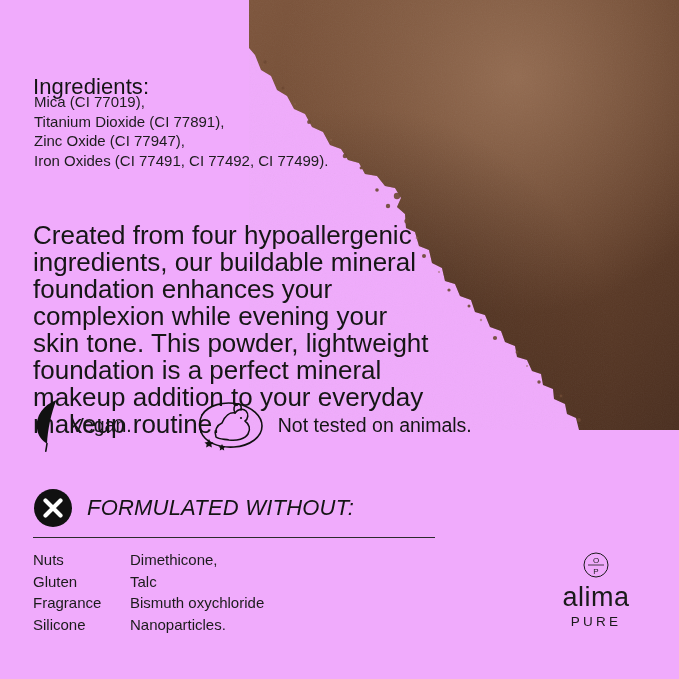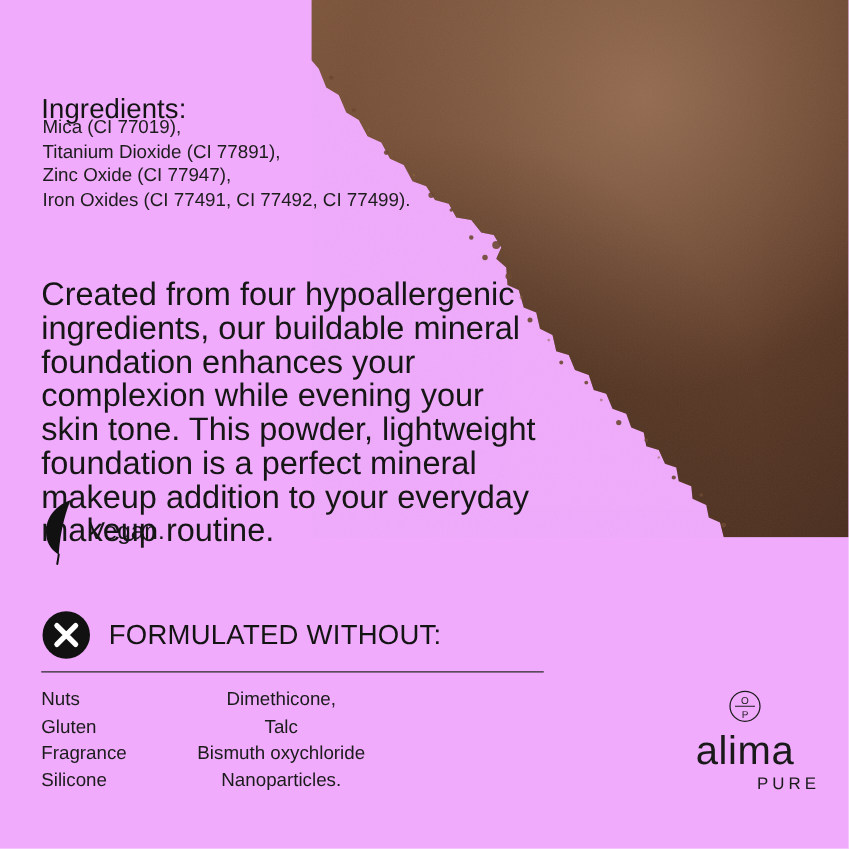--- a/index.html
+++ b/index.html
@@ -89,20 +89,21 @@
   .bunny-icon { width: 74px; height: 52px; display: block; }
   .badge-gap { width: 62px; }
 
   
   .fw-header {
     position: absolute;
     left: 33px;
     top: 488px;
     display: flex;
     align-items: center;
+    font-style: italic;
   }
   .fw-xcircle {
     width: 40px;
     height: 40px;
     display: block;
   }
   .fw-title {
     margin-left: 14px;
     font-size: 22px;
     letter-spacing: 0.2px;
@@ -123,49 +124,48 @@
     display: flex;
   }
   .fw-col {
     font-size: 15px;
     line-height: 21.5px;
     color: #1b1b1b;
     white-space: pre-line;
   }
   .fw-col-1 { width: 97px; }
   .fw-col-2 { width: 135px; }
-  .fw-col-3 { width: 190px; text-align: center; }
+  .fw-col-3 { width: 190px; }
 
   
   .logo {
     position: absolute;
     left: 536px;
     top: 552px;
     width: 120px;
     text-align: center;
   }
   .logo-mark {
     display: block;
     margin: 0 auto 6px auto;
     width: 26px;
     height: 26px;
   }
   .logo-word {
-    font-size: 32px;
+    font-size: 27px;
     letter-spacing: 0.5px;
     color: #1a1a1a;
     line-height: 1;
   }
   .logo-sub {
     font-size: 13.5px;
     letter-spacing: 3.2px;
     color: #1a1a1a;
     margin-top: 4px;
     line-height: 1;
-    text-align: right;
   }
 </style>
 </head>
 <body>
 
 <div class="page">
 
   <div class="powder-wrap">
     <svg class="powder-svg" viewBox="0 0 430 430" xmlns="http://www.w3.org/2000/svg" aria-hidden="true">
       <defs>
@@ -257,20 +257,40 @@
     <div class="badge">
       <svg class="leaf-icon" viewBox="0 0 28 54" xmlns="http://www.w3.org/2000/svg" aria-hidden="true">
         <path d="M23.5,2 C10,7 2.5,18 4,30.5 C4.9,38 9.6,43 14,45.5 C14.8,32 18,15 23.5,2 Z" fill="#111111"></path>
         <path d="M14,45.5 C13.6,48.5 13.2,51 12.8,53.2" stroke="#111111" stroke-width="1.6" fill="none" stroke-linecap="round"></path>
       </svg>
       <span class="badge-label">Vegan.</span>
     </div>
 
     <div class="badge-gap"></div>
 
+    <div class="badge">
+      <svg class="bunny-icon" viewBox="0 0 74 52" xmlns="http://www.w3.org/2000/svg" aria-hidden="true">
+        <g fill="none" stroke="#111111" stroke-width="1.6" stroke-linecap="round" stroke-linejoin="round">
+
+          <path d="M8,16 C14,6 30,2 44,5 C58,8 68,17 68,27 C68,38 56,47 40,48 C24,49 11,43 7,33"></path>
+          <path d="M7,33 C5,28 5,22 8,16"></path>
+
+          <path d="M22,38 C20,32 23,26 28,24 C31,17 36,13 41,14 C44,10 49,9 52,12 C55,15 54,20 51,22
+                   C55,25 57,30 54,35 C51,40 43,42 35,41 C29,40 24,40 22,38 Z"></path>
+
+          <path d="M41,14 C39,10 40,6 43,5 C46,4 48,7 47,11"></path>
+
+          <circle cx="47" cy="19" r="1.1" fill="#111111" stroke="none"></circle>
+
+          <path d="M15,40 l1.5,3 l3,0.5 l-2.2,2 l0.6,3 l-2.9,-1.5 l-2.9,1.5 l0.6,-3 l-2.2,-2 l3,-0.5 Z" fill="#111111" stroke="none"></path>
+          <path d="M28,45 l1.1,2.2 l2.4,0.3 l-1.7,1.6 l0.4,2.3 l-2.2,-1.1 l-2.2,1.1 l0.4,-2.3 l-1.7,-1.6 l2.4,-0.3 Z" fill="#111111" stroke="none"></path>
+        </g>
+      </svg>
+      <span class="badge-label">Not tested on animals.</span>
+    </div>
   </div>
 
   <div class="fw-header">
     <svg class="fw-xcircle" viewBox="0 0 40 40" xmlns="http://www.w3.org/2000/svg" aria-hidden="true">
       <circle cx="20" cy="20" r="19" fill="#111111"></circle>
       <path d="M12.5,12.5 L27.5,27.5 M27.5,12.5 L12.5,27.5" stroke="#ffffff" stroke-width="4.2" stroke-linecap="round"></path>
     </svg>
     <span class="fw-title">FORMULATED WITHOUT:</span>
   </div>
   <div class="fw-rule"></div>

